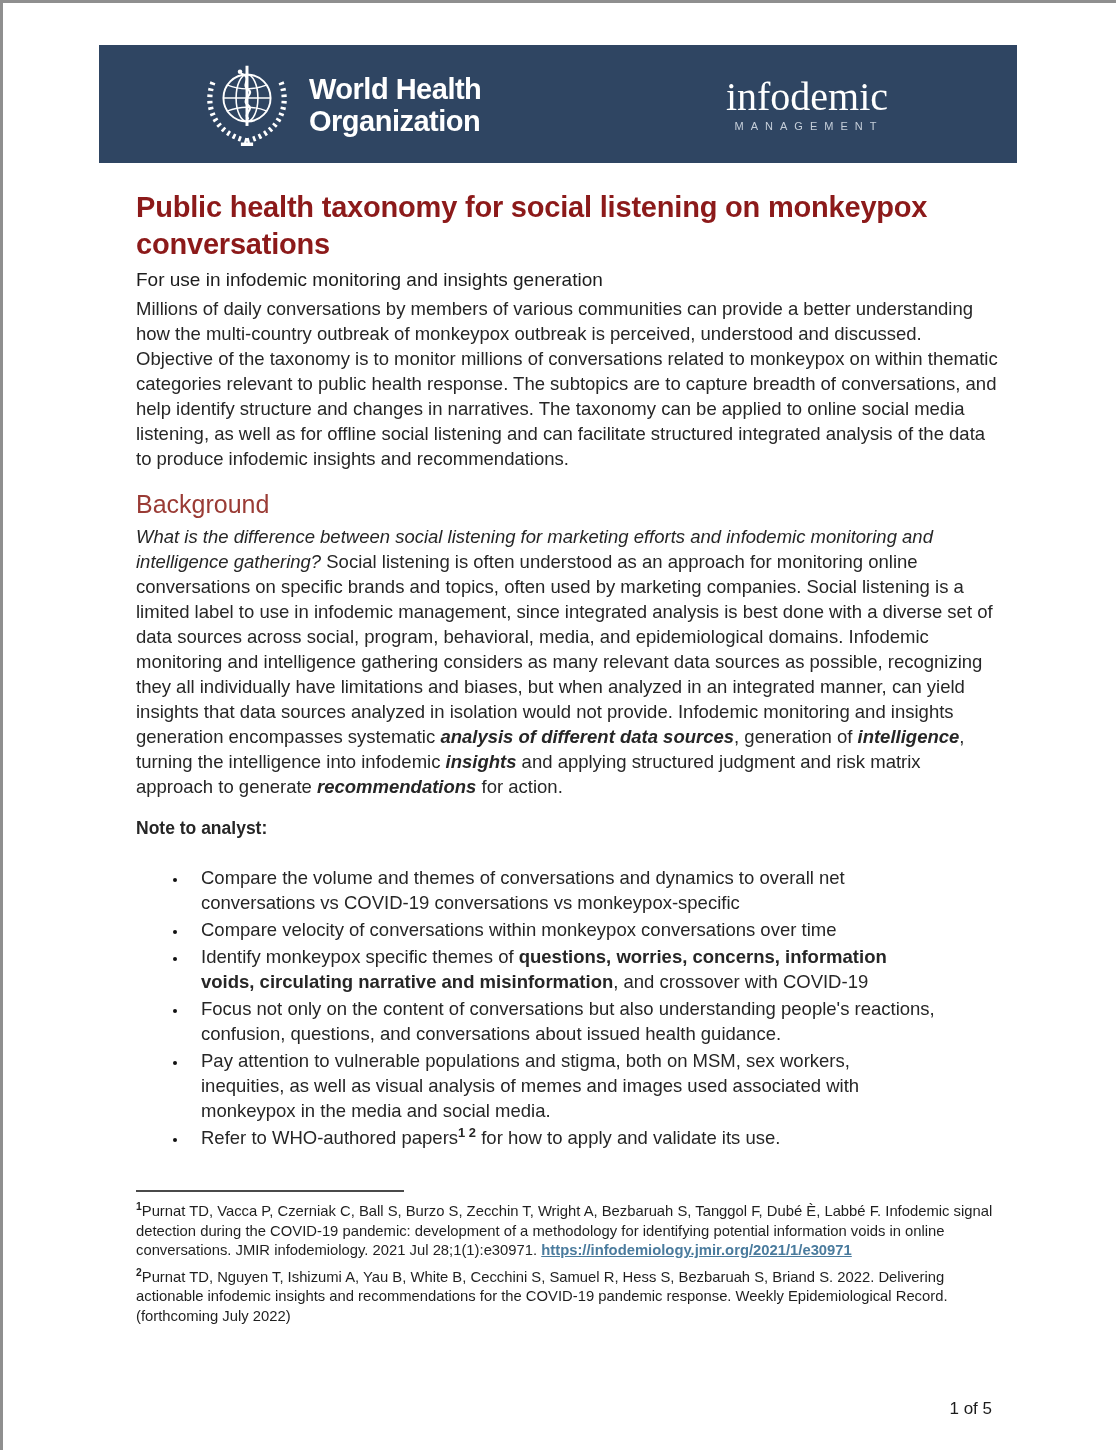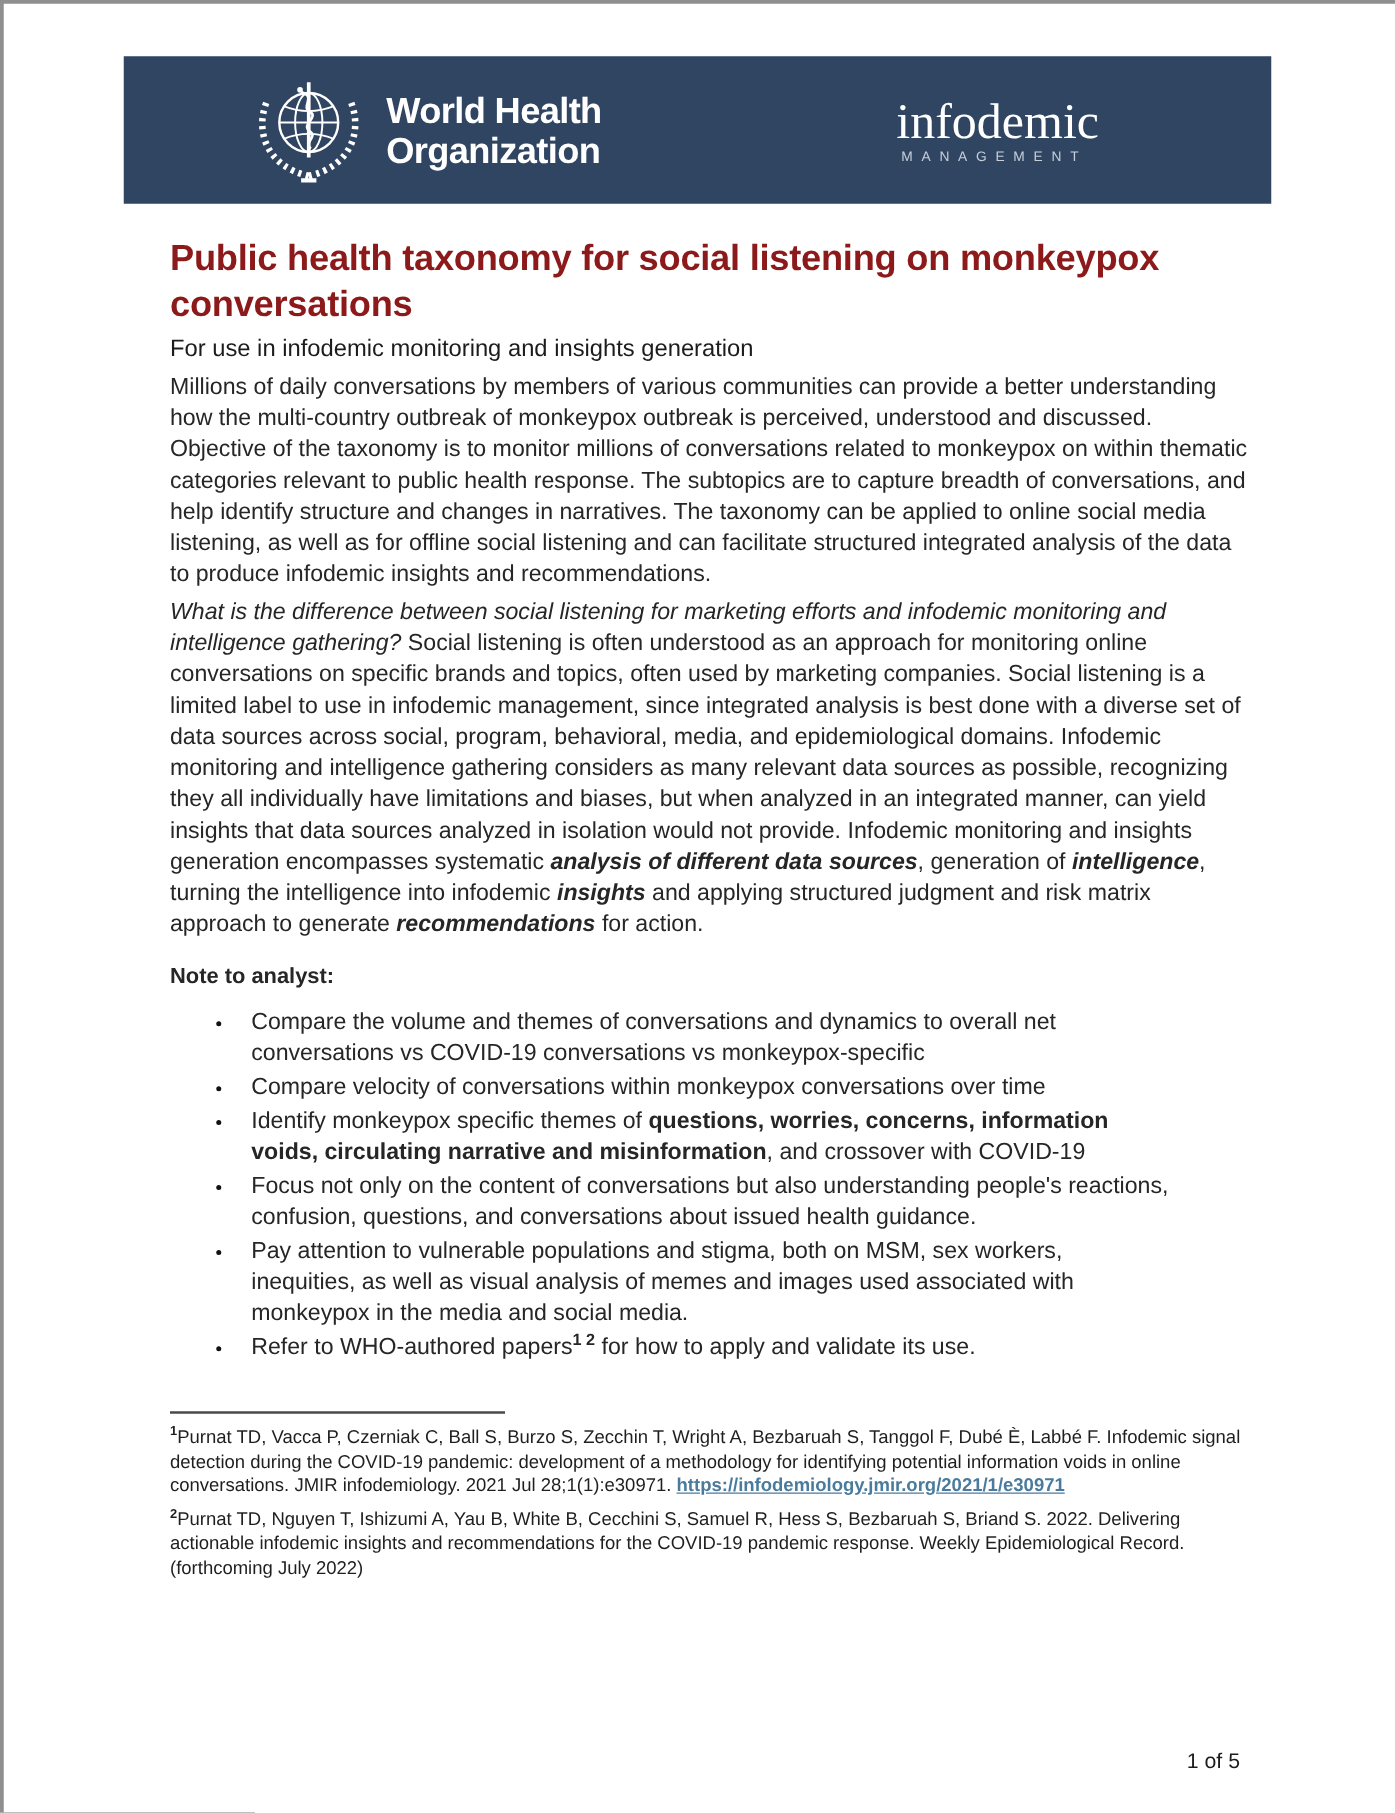--- a/index.html
+++ b/index.html
@@ -14,32 +14,32 @@
   
   .banner{position:absolute;left:96px;top:42px;width:918px;height:118px;background:var(--banner);}
   .who-block{position:absolute;left:100px;top:14px;display:flex;align-items:center;}
   .who-emblem{width:96px;height:92px;}
   .who-words{margin-left:14px;color:#fff;font-weight:bold;font-size:29px;line-height:32px;letter-spacing:-0.5px;}
   .epp-block{position:absolute;left:444px;top:12px;width:170px;height:96px;}
   .epp-block svg{position:absolute;left:0;top:2px;width:46px;height:46px;}
   .epp-words{position:absolute;left:26px;top:22px;color:#fff;font-size:13px;line-height:16px;letter-spacing:0.5px;}
   .epp-light{font-weight:400;color:#e9edf2;}
   .epp-bold{font-weight:bold;}
-  .info-block{position:absolute;left:618px;top:32px;width:180px;color:#fff;}
+  .info-block{position:absolute;left:618px;top:32px;width:180px;text-align:center;color:#fff;}
   .info-word{font-family:"Liberation Serif",serif;font-size:40px;line-height:40px;}
   .info-sub{font-size:11px;letter-spacing:7px;margin-top:3px;color:#c6cfda;padding-left:4px;}
 
   
   .content{position:absolute;left:133px;top:186px;width:862px;color:var(--text);}
   .doc-title{color:var(--title);font-weight:bold;font-size:29px;line-height:37px;letter-spacing:-0.2px;width:880px;}
   .doc-subtitle{font-size:19px;margin-top:6px;color:#1c1c1c;}
   h2.sec{color:var(--heading);font-weight:400;font-size:25px;margin-top:18px;line-height:30px;}
   .para{font-size:18.5px;line-height:25px;margin-top:5px;}
   .note-label{font-weight:bold;font-size:17.5px;margin-top:19px;}
-  ul.bullets{margin-top:13px;padding-left:52px;width:800px;}
+  ul.bullets{margin-top:26px;padding-left:52px;width:800px;}
   ul.bullets li{font-size:18.5px;line-height:25px;padding-left:13px;margin-bottom:2px;}
   ul.bullets li::marker{color:#111;font-size:14px;}
   .seg-italic{font-style:italic;}
   .seg-bold{font-weight:bold;}
   .seg-bolditalic{font-weight:bold;font-style:italic;}
   .seg-link{color:var(--link);font-weight:bold;text-decoration:underline;cursor:pointer;}
   sup.seg-sup{font-size:0.7em;line-height:0;font-weight:bold;}
   .fn-sep{border:none;border-top:2px solid #4a4a4a;width:268px;margin:40px 0 10px 0;}
   .footnote{font-size:14.8px;line-height:19.5px;color:#1f1f1f;margin-bottom:7px;width:862px;}
   .page-num{position:absolute;right:124px;top:1396px;font-size:17px;color:#1c1c1c;}
@@ -79,20 +79,21 @@
       <div class="info-sub">MANAGEMENT</div>
     </div>
   </div>
 
   <div class="content">
     <div class="doc-title">Public health taxonomy for social listening on monkeypox conversations</div>
     <div class="doc-subtitle">For use in infodemic monitoring and insights generation</div>
 
     <div class="para">Millions of daily conversations by members of various communities can provide a better understanding how the multi-country outbreak of monkeypox outbreak is perceived, understood and discussed. Objective of the taxonomy is to monitor millions of conversations related to monkeypox on within thematic categories relevant to public health response. The subtopics are to capture breadth of conversations, and help identify structure and changes in narratives. The taxonomy can be applied to online social media listening, as well as for offline social listening and can facilitate structured integrated analysis of the data to produce infodemic insights and recommendations.</div>
 
+    <h2 class="sec">Background</h2>
     <div class="para"><span class="seg-italic">What is the difference between social listening for marketing efforts and infodemic monitoring and intelligence gathering?</span><span class="seg-normal"> Social listening is often understood as an approach for monitoring online conversations on specific brands and topics, often used by marketing companies. Social listening is a limited label to use in infodemic management, since integrated analysis is best done with a diverse set of data sources across social, program, behavioral, media, and epidemiological domains. Infodemic monitoring and intelligence gathering considers as many relevant data sources as possible, recognizing they all individually have limitations and biases, but when analyzed in an integrated manner, can yield insights that data sources analyzed in isolation would not provide. Infodemic monitoring and insights generation encompasses systematic </span><span class="seg-bolditalic">analysis of different data sources</span><span class="seg-normal">, generation of </span><span class="seg-bolditalic">intelligence</span><span class="seg-normal">, turning the intelligence into infodemic </span><span class="seg-bolditalic">insights</span><span class="seg-normal"> and applying structured judgment and risk matrix approach to generate </span><span class="seg-bolditalic">recommendations</span><span class="seg-normal"> for action.</span></div>
 
     <div class="note-label">Note to analyst:</div>
     <ul class="bullets">
         <li><span class="seg-normal">Compare the volume and themes of conversations and dynamics to overall net conversations vs COVID-19 conversations vs monkeypox-specific</span></li>
         <li><span class="seg-normal">Compare velocity of conversations within monkeypox conversations over time</span></li>
         <li><span class="seg-normal">Identify monkeypox specific themes of </span><span class="seg-bold">questions, worries, concerns, information voids, circulating narrative and misinformation</span><span class="seg-normal">, and crossover with COVID-19</span></li>
         <li><span class="seg-normal">Focus not only on the content of conversations but also understanding people's reactions, confusion, questions, and conversations about issued health guidance.</span></li>
         <li><span class="seg-normal">Pay attention to vulnerable populations and stigma, both on MSM, sex workers, inequities, as well as visual analysis of memes and images used associated with monkeypox in the media and social media.</span></li>
         <li><span class="seg-normal">Refer to WHO-authored papers</span><sup class="seg-sup">1 2</sup><span class="seg-normal"> for how to apply and validate its use.</span></li>

